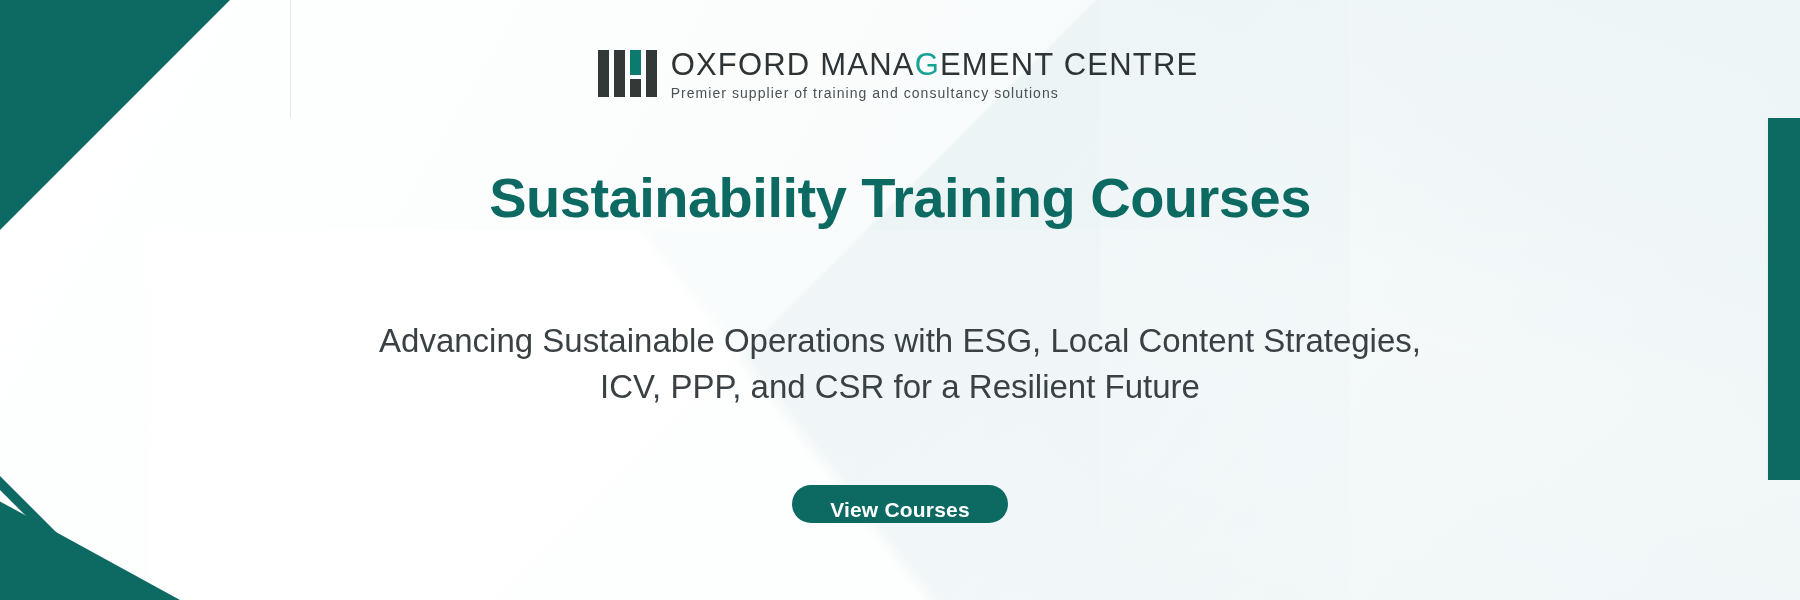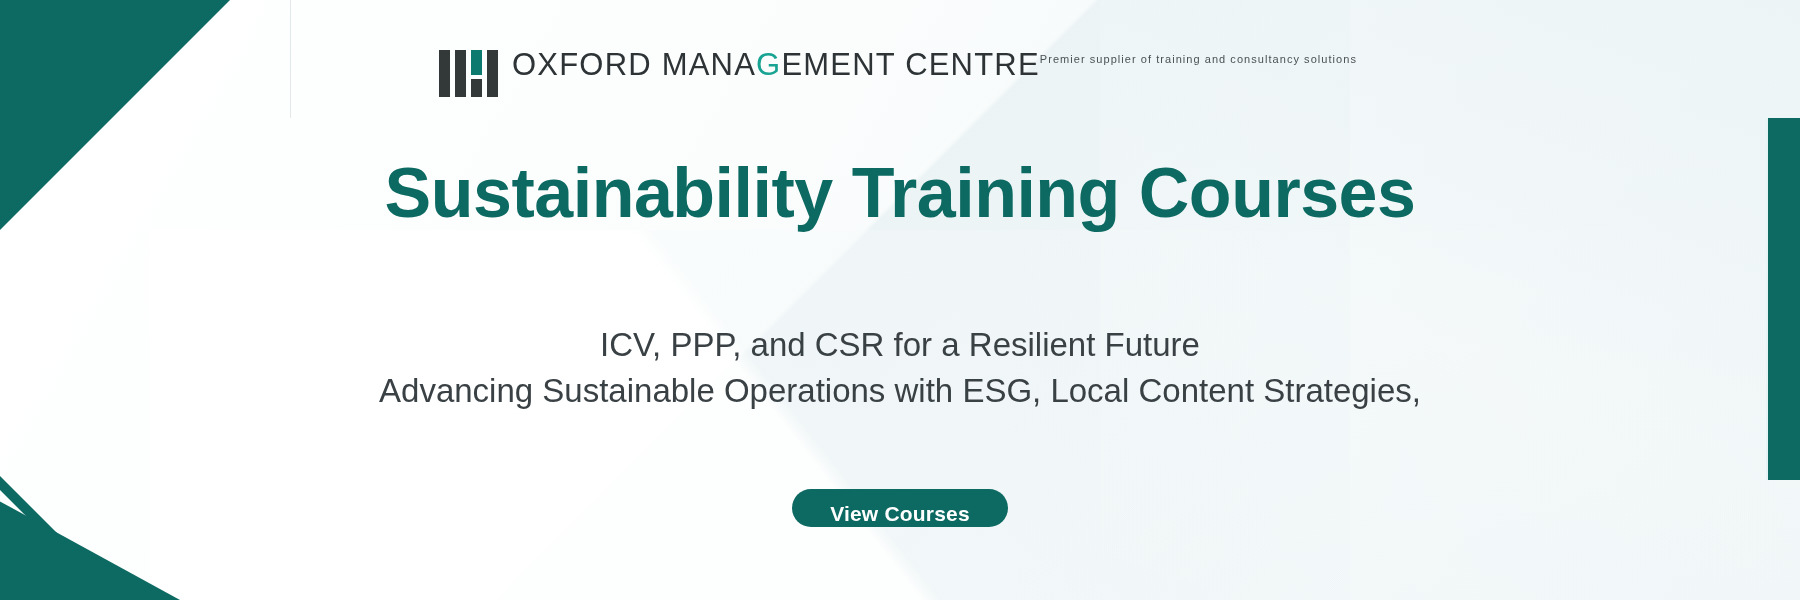--- a/index.html
+++ b/index.html
@@ -140,45 +140,45 @@
     width: 11px;
     height: 25px;
     background: #0d7a6f;
   }
   .logo-bar-split .seg-bot {
     width: 11px;
     height: 18px;
     background: #333838;
   }
 
-  .logo-text { display: flex; flex-direction: row; }
+  .logo-text { display: flex; flex-direction: column; }
   .logo-title {
     font-family: "Liberation Sans", sans-serif;
     font-size: 31px;
     letter-spacing: 1.2px;
     color: #2e3436;
     font-weight: 400;
     line-height: 34px;
     white-space: nowrap;
   }
   .logo-title .g-accent { color: #18a393; }
   .logo-tagline {
     font-family: "Liberation Sans", sans-serif;
-    font-size: 11px;
+    font-size: 14px;
     letter-spacing: 1.05px;
     color: #4a5154;
     line-height: 18px;
     margin-top: 2px;
     white-space: nowrap;
   }
 
   
   .headline {
     margin-top: 54px;
-    font-size: 70px;
+    font-size: 56px;
     line-height: 84px;
     font-weight: 700;
     color: #0d6a62;
     letter-spacing: -0.5px;
     text-align: center;
     white-space: nowrap;
   }
 
   .subheadline {
     margin-top: 40px;
@@ -237,22 +237,22 @@
       </div>
       <div class="logo-text">
         <div class="logo-title"><span>OXFORD MANA</span><span class="g-accent">G</span><span>EMENT CENTRE</span></div>
         <div class="logo-tagline">Premier supplier of training and consultancy solutions</div>
       </div>
     </div>
 
     <h1 class="headline">Sustainability Training Courses</h1>
 
     <p class="subheadline">
+      <span class="sub-line">Advancing Sustainable Operations with ESG, Local Content Strategies,</span>
       <span class="sub-line">ICV, PPP, and CSR for a Resilient Future</span>
-      <span class="sub-line">Advancing Sustainable Operations with ESG, Local Content Strategies,</span>
     </p>
 
     <div class="cta-wrap">
       <button class="cta-button">View Courses</button>
     </div>
 
   </div>
 </div>
 
 </body></html>

